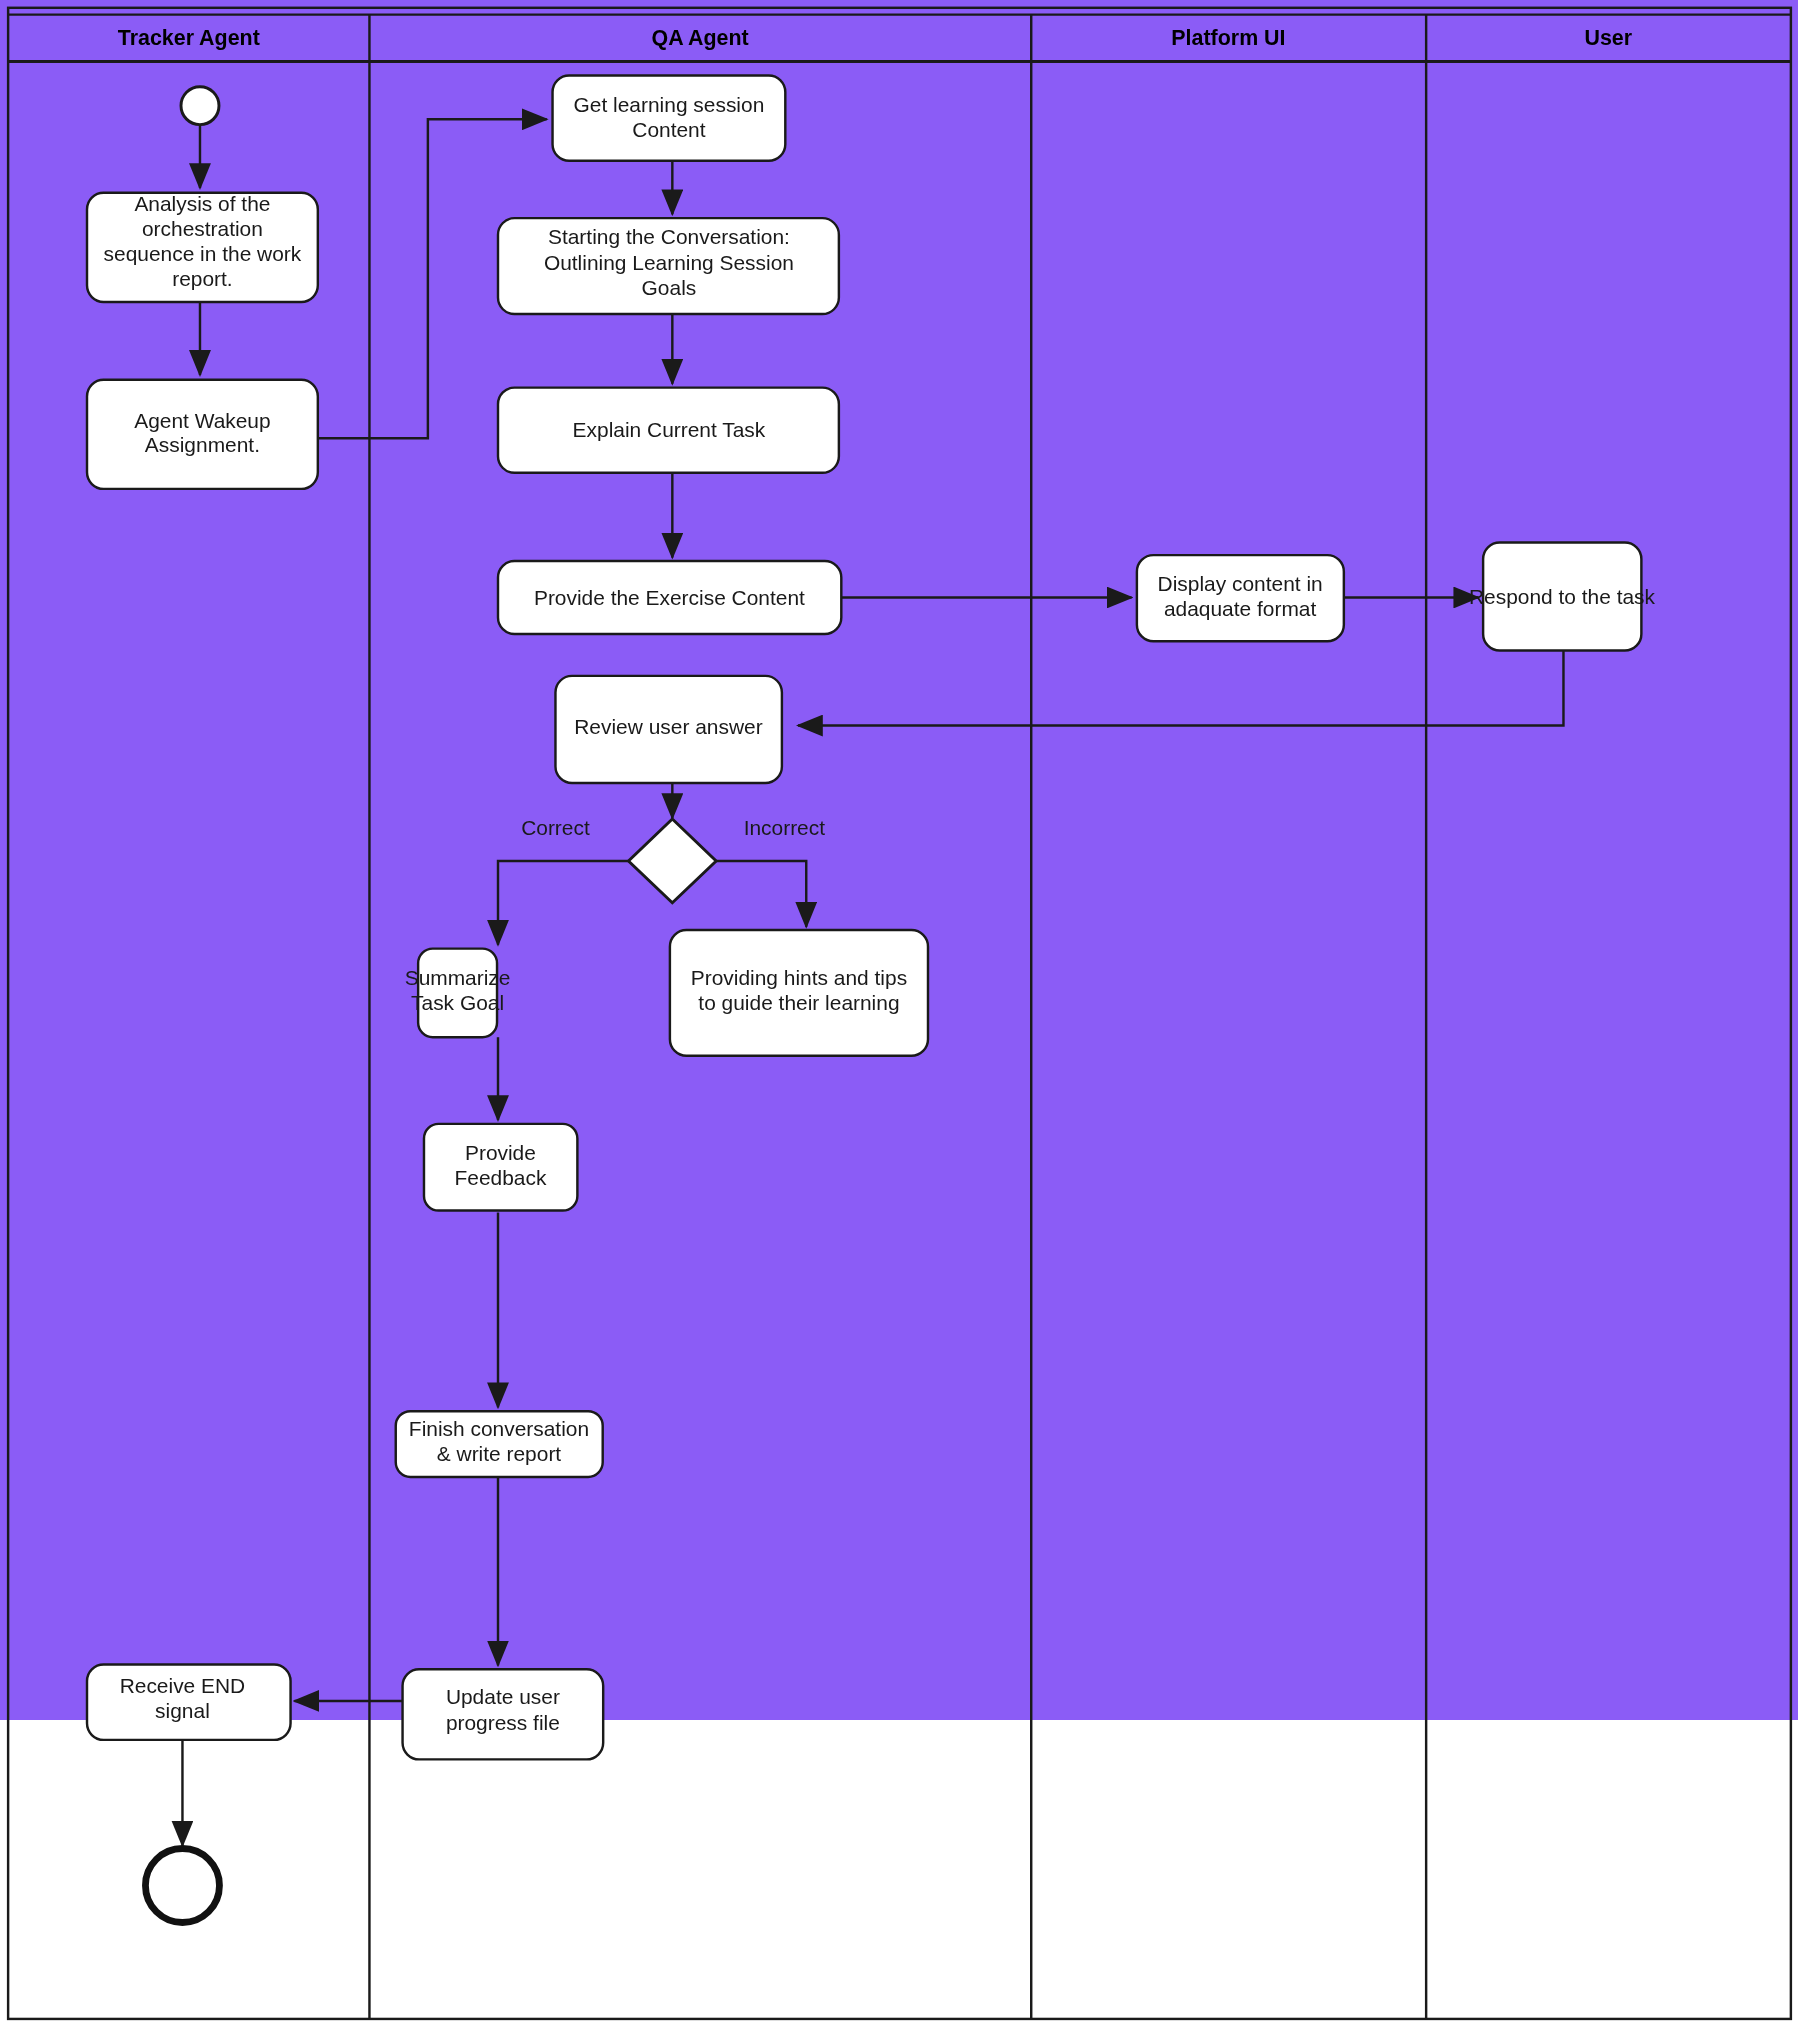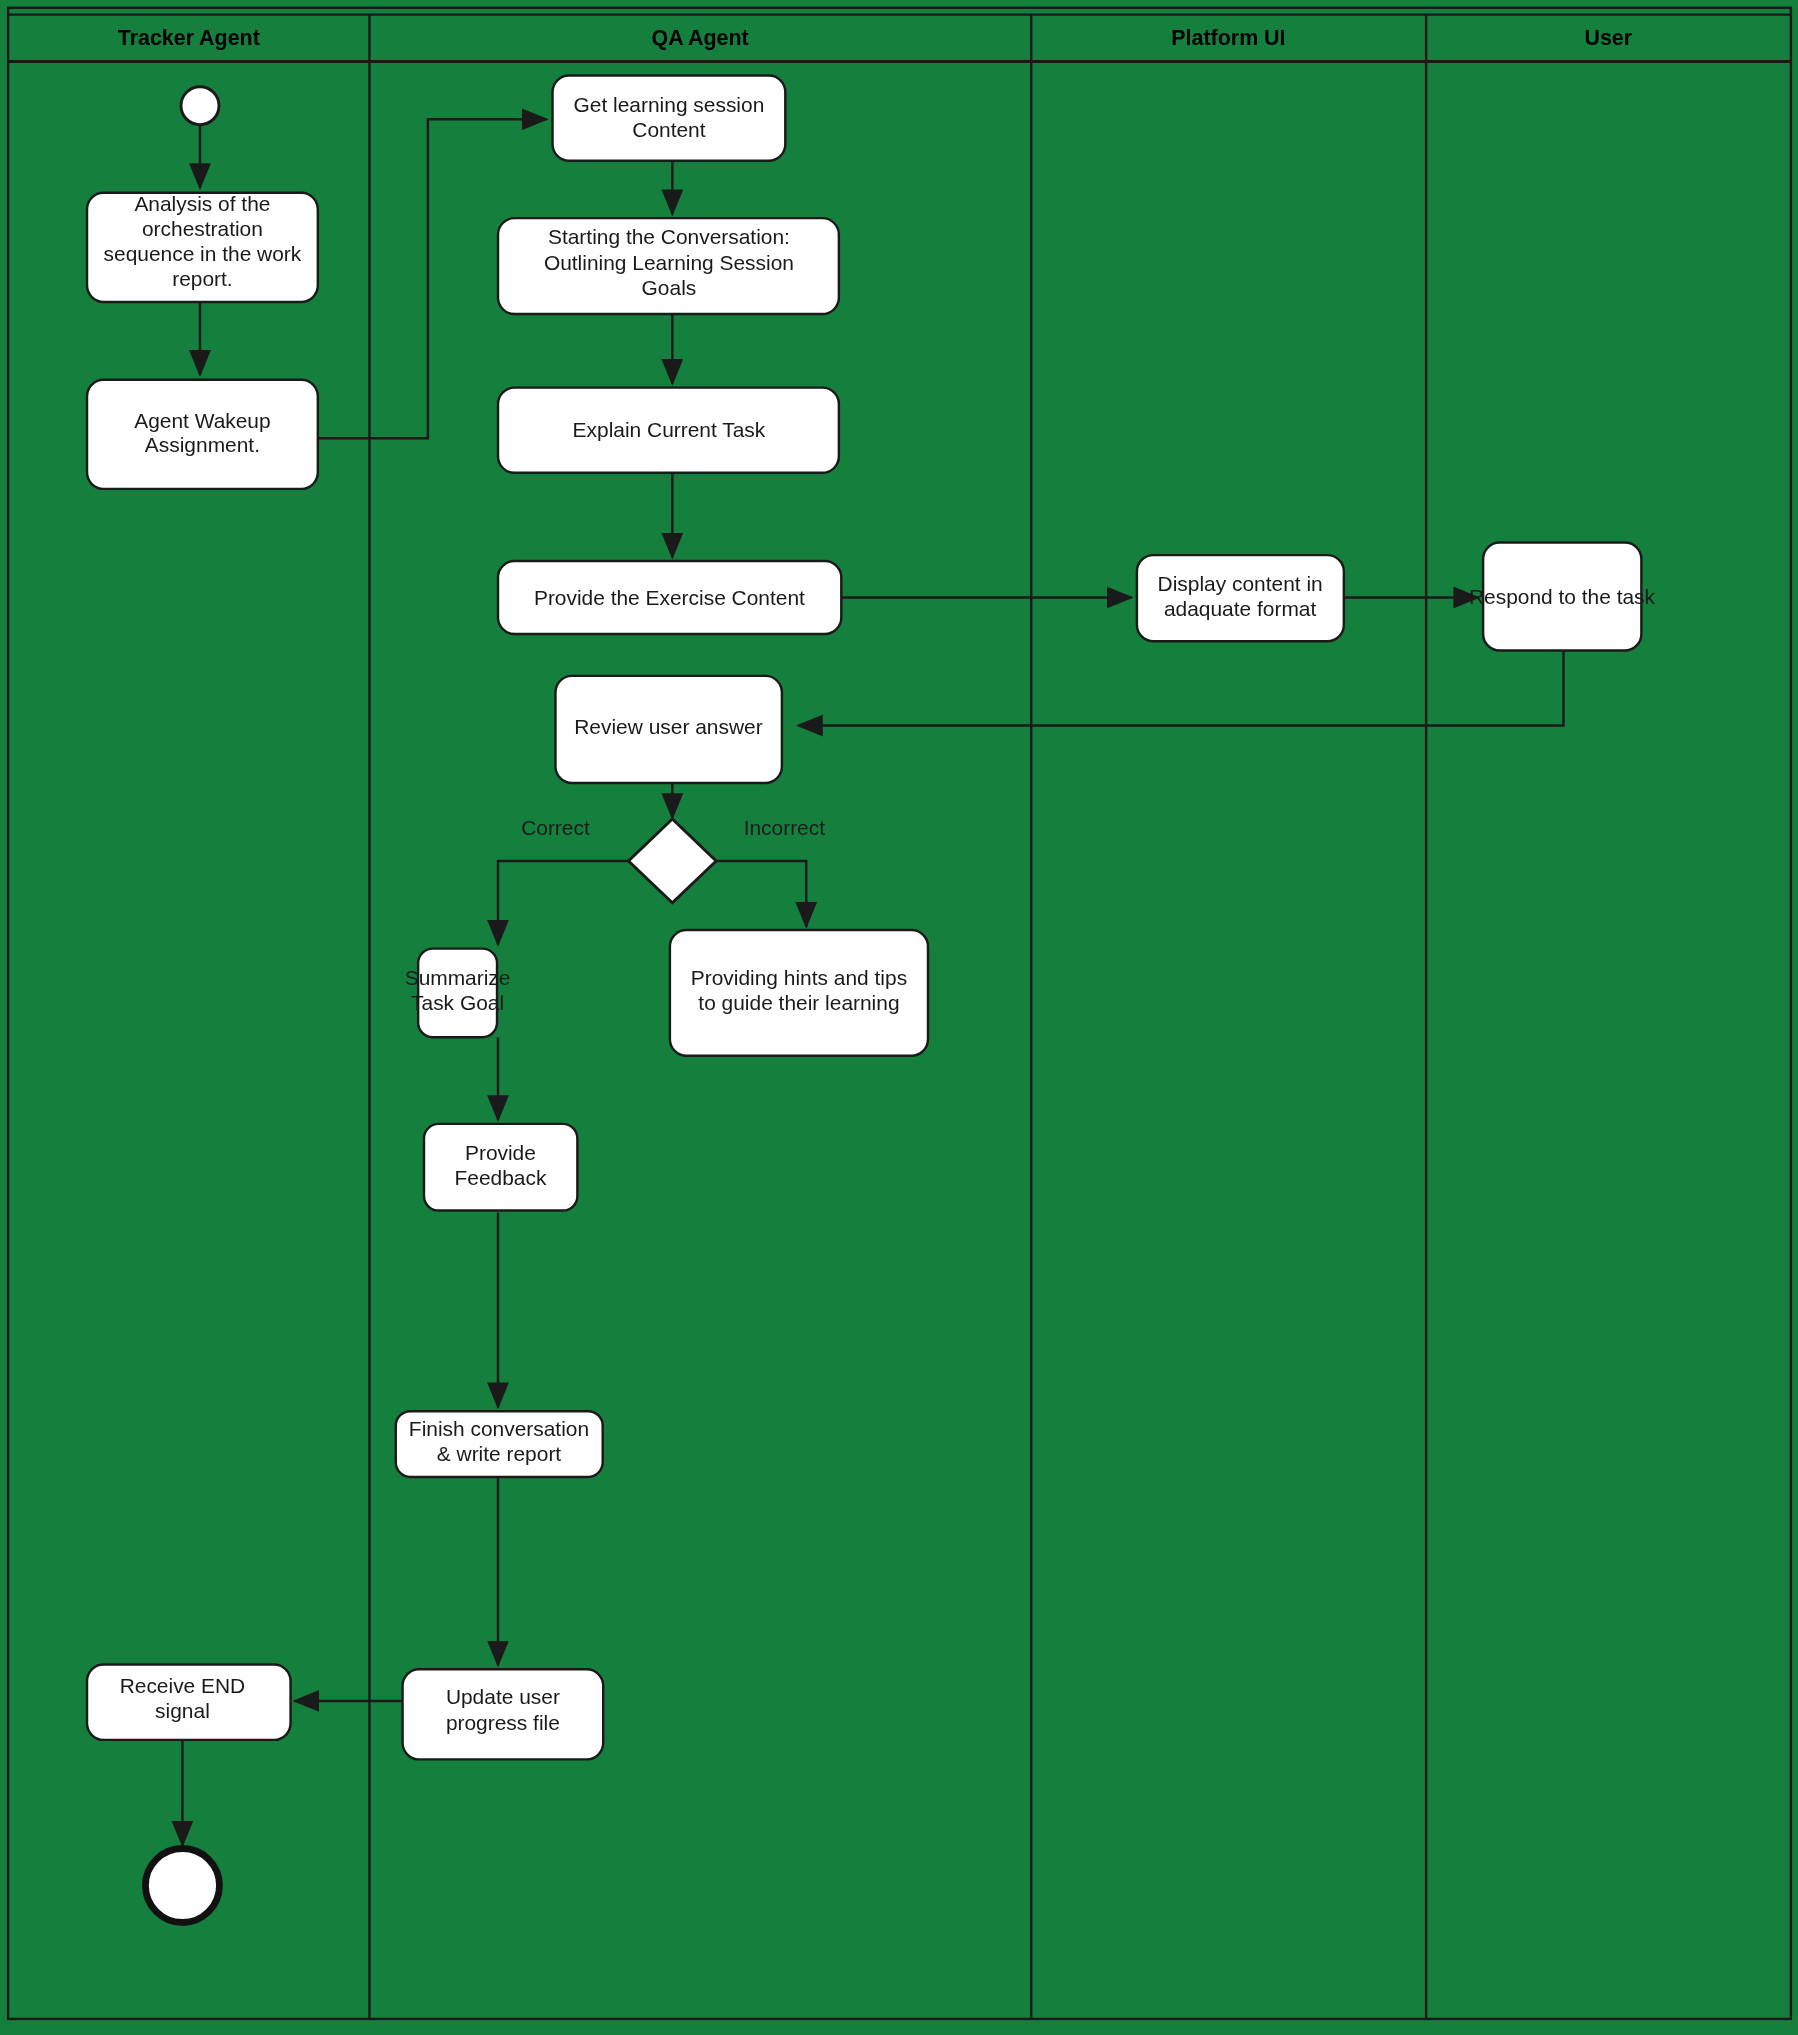--- a/index.html
+++ b/index.html
@@ -9,22 +9,22 @@
   }
   body {
     width: 1799px;
     height: 2035px;
     font-family: "Liberation Sans", sans-serif;
     overflow: hidden;
   }
   #diagram-root {
     position: relative;
     width: 1799px;
-    height: 2035px;
-    background: #15803d;
+    height: 1720px;
+    background: #8b5cf6;
   }
   svg#flow {
     display: block;
     width: 1799px;
     height: 2035px;
   }
   .lane-border {
     fill: none;
     stroke: #1a1a1a;
     stroke-width: 5;

